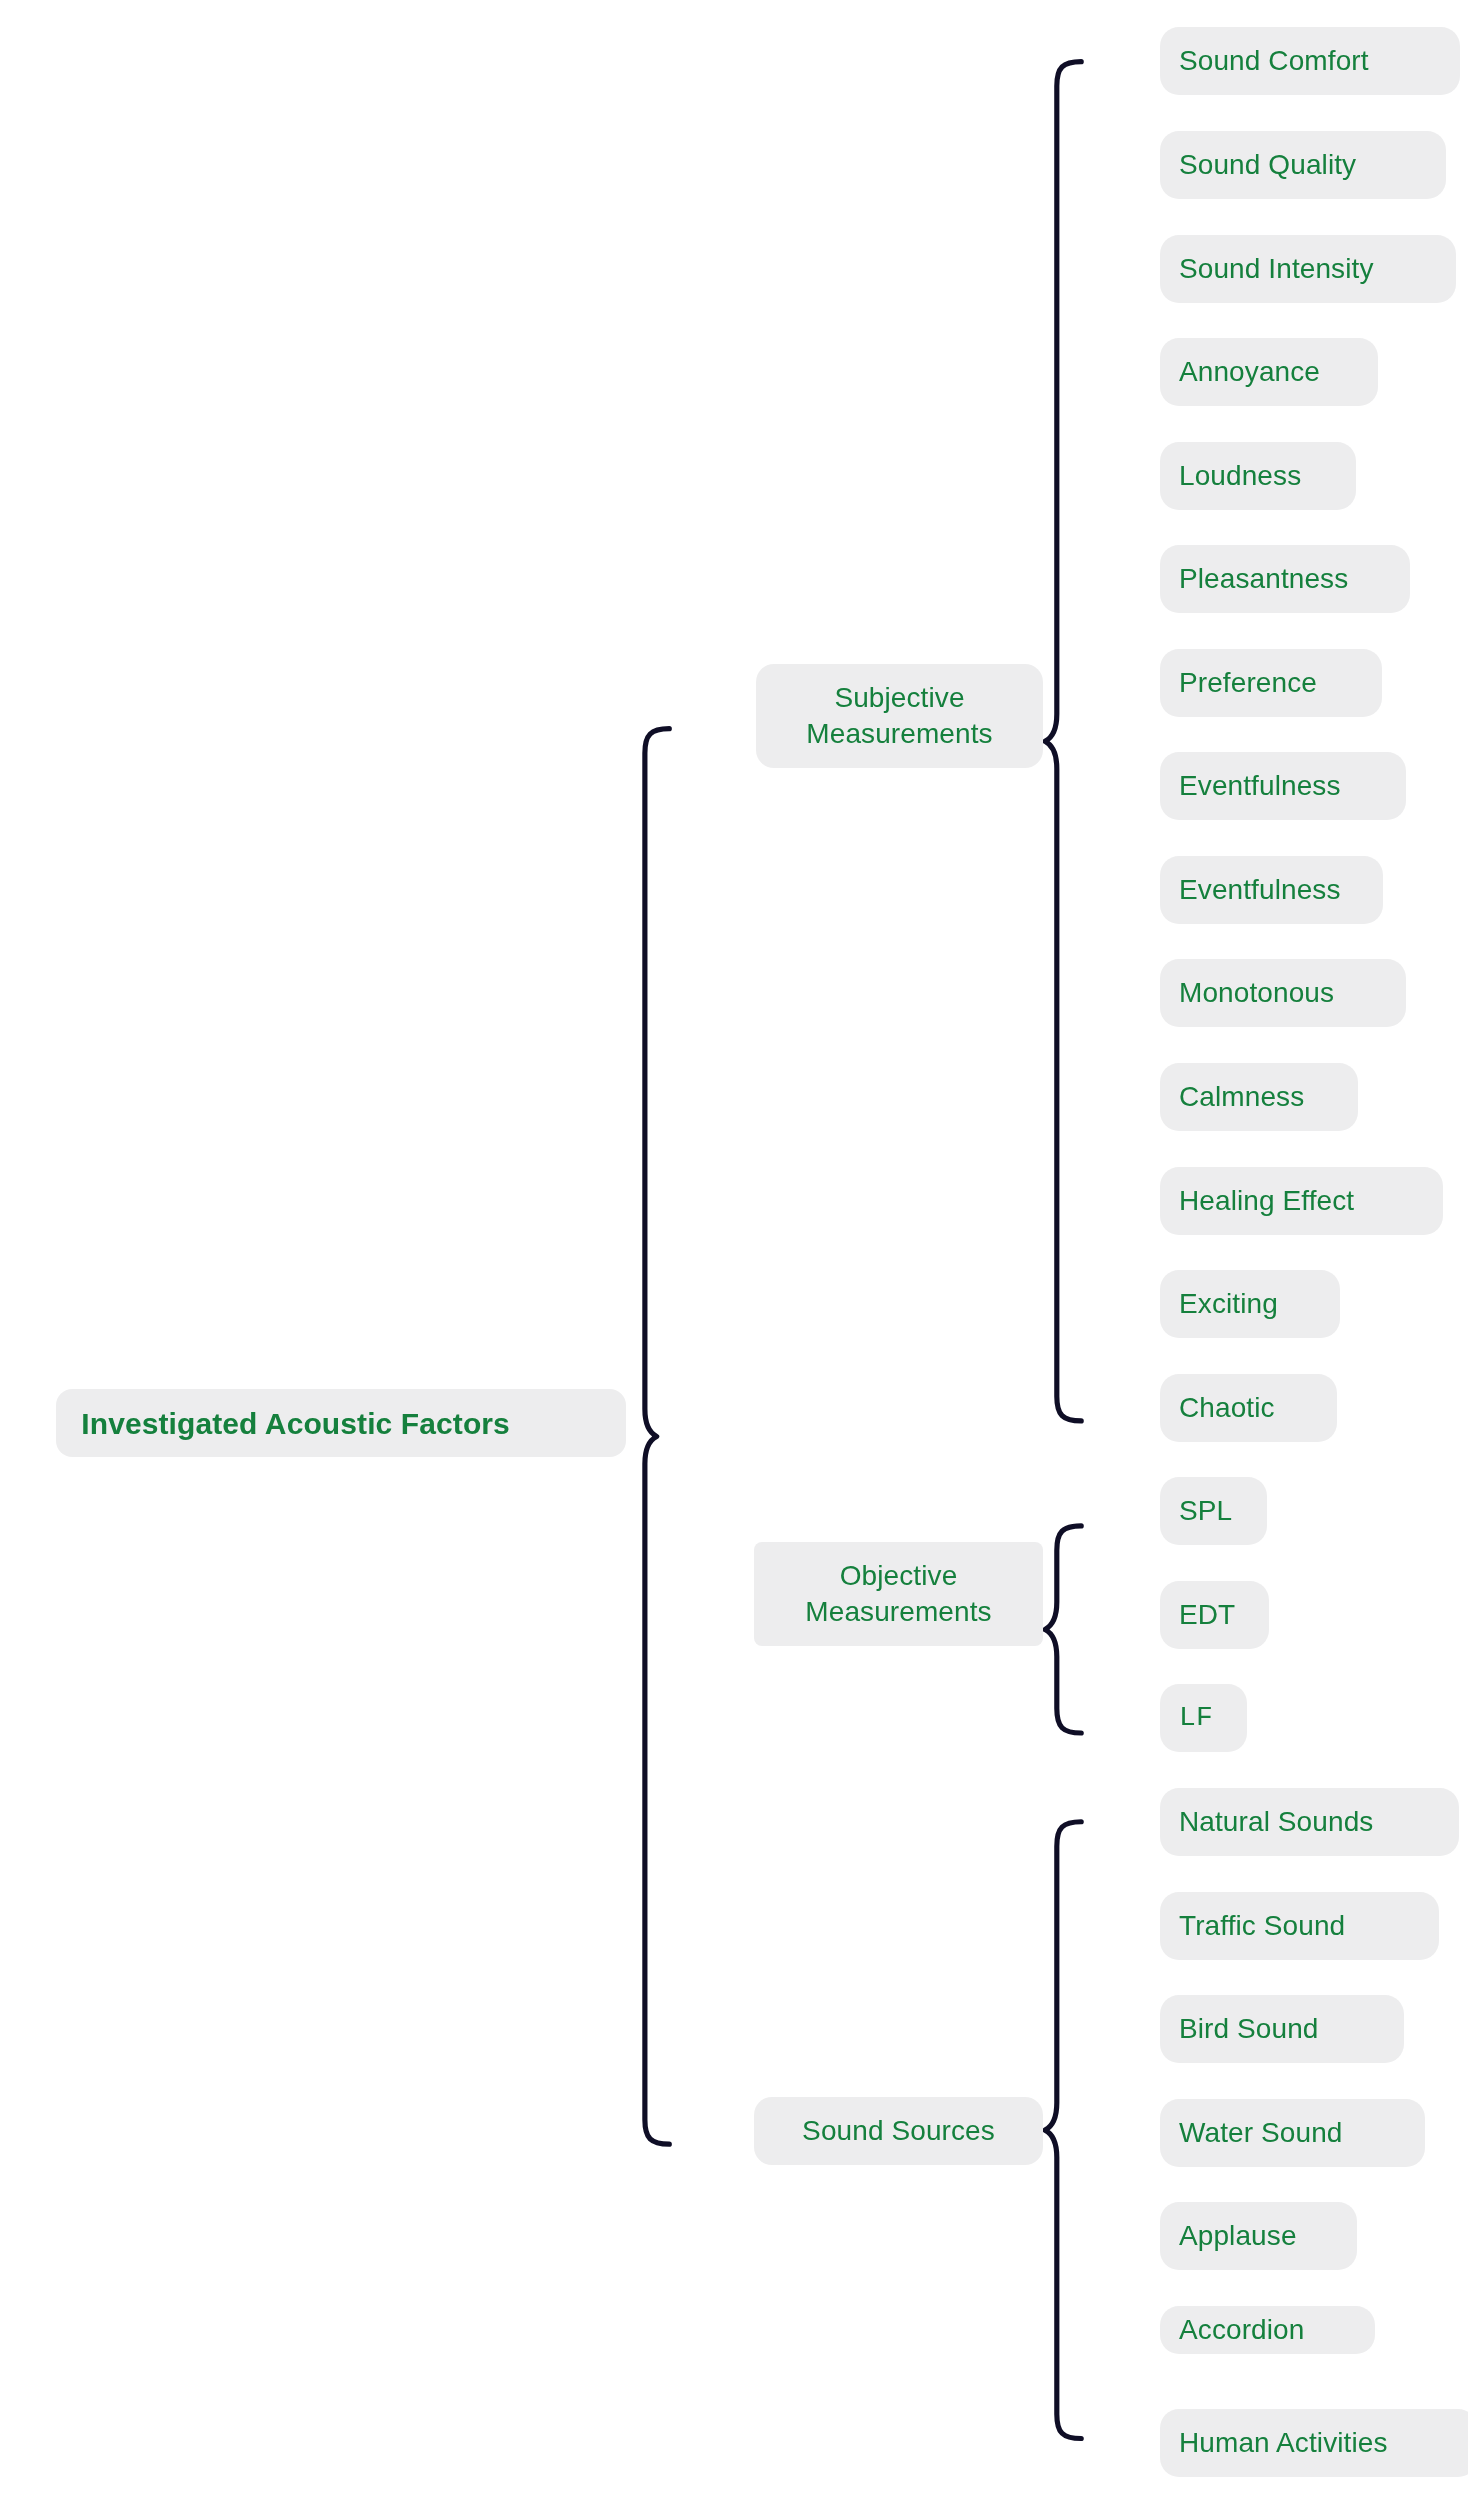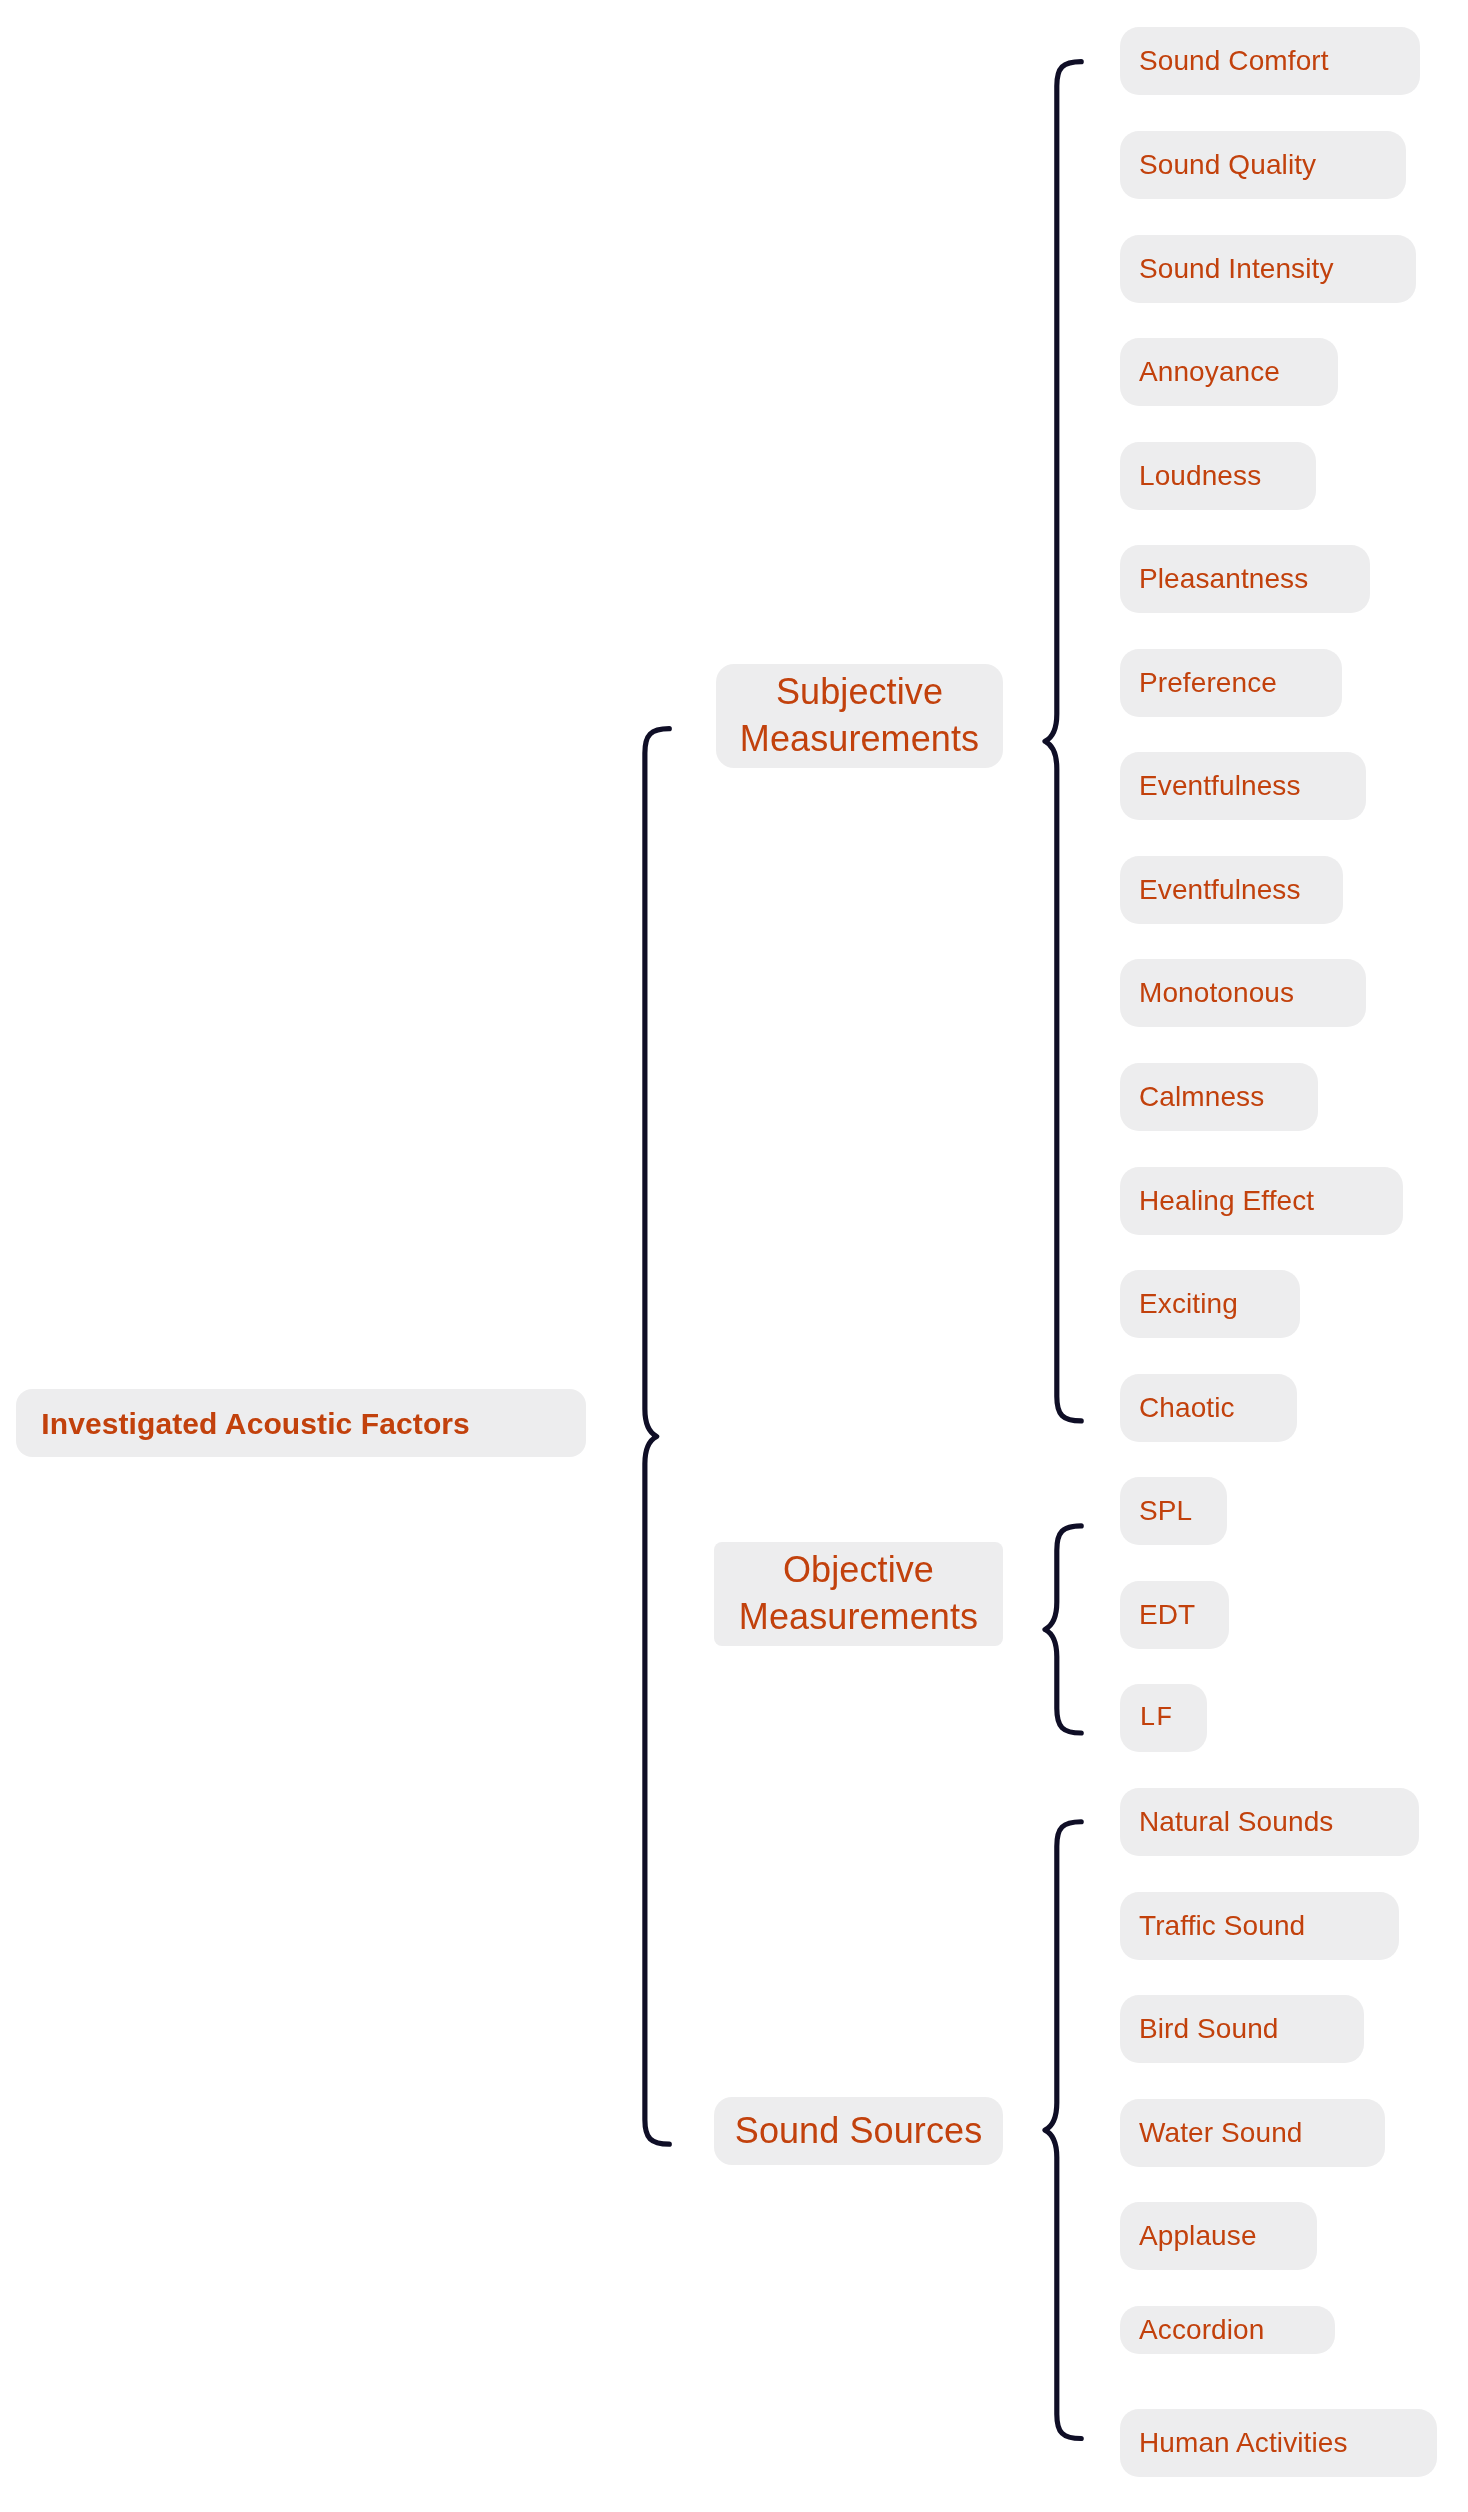--- a/index.html
+++ b/index.html
@@ -23,36 +23,37 @@
     top: 0;
     width: 1468px;
     height: 2512px;
     pointer-events: none;
   }
   .node {
     position: absolute;
     box-sizing: border-box;
     background: #ededee;
     border-radius: 19px;
-    color: #c2410c;
+    color: #15803d;
     display: flex;
     align-items: center;
     justify-content: flex-start;
     white-space: pre;
     line-height: 1.30;
     letter-spacing: 0.1px;
+    margin-left: 40px;
   }
   .node.root {
     font-size: 30px;
     font-weight: 700;
     padding: 0 25px;
     border-radius: 16.3px;
   }
   .node.branch {
-    font-size: 36px;
+    font-size: 28px;
     font-weight: 400;
     justify-content: center;
     text-align: center;
     padding: 4px 18px;
     border-radius: 18px;
   }
   .node.leaf {
     font-size: 28px;
     font-weight: 400;
     padding: 0 19px;

